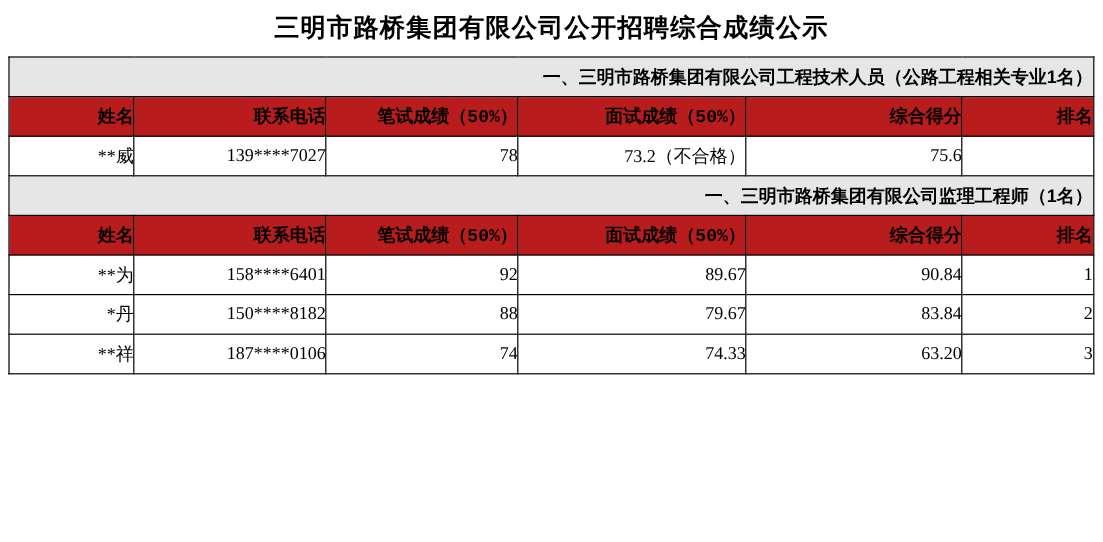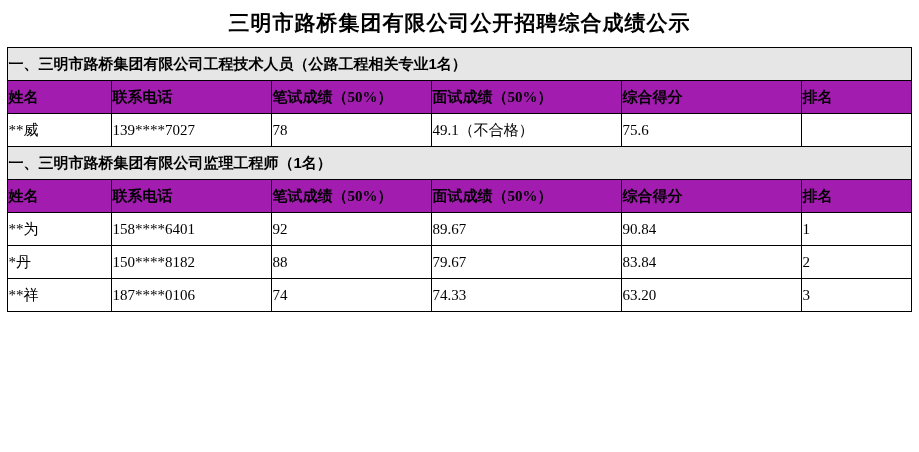--- a/index.html
+++ b/index.html
@@ -30,40 +30,40 @@
   }
   table.main {
     border-collapse: collapse;
     width: 903px;
     margin: 0 auto;
     table-layout: fixed;
   }
   table.main td {
     border: 1px solid #000000;
     font-size: 15px;
-    text-align: left;
+    text-align: right;
     vertical-align: middle;
     padding: 0;
     height: 32px;
   }
   .section-row td {
     background: #e6e6e6;
     text-align: left;
     font-weight: bold;
     font-size: 16px;
     padding-left: 6px;
     height: 31px;
     font-family: "Liberation Sans", "DejaVu Sans", sans-serif;
   }
   .header-row td {
-    background: #a21caf;
+    background: #b91c1c;
     font-weight: bold;
     font-size: 16px;
     height: 33px;
-    font-family: Liberation Serif, serif;
+    font-family: Liberation Mono, monospace;
   }
   .data-row td {
     background: #ffffff;
     font-size: 15px;
     height: 31px;
     font-family: "Liberation Serif", "DejaVu Serif", serif;
   }
   .note-row td {
     text-align: left;
     font-size: 13px;
@@ -105,21 +105,21 @@
         <td>联系电话</td>
         <td>笔试成绩（50%）</td>
         <td>面试成绩（50%）</td>
         <td>综合得分</td>
         <td>排名</td>
       </tr>
       <tr class="data-row">
         <td>**威</td>
         <td>139****7027</td>
         <td>78</td>
-        <td>49.1（不合格）</td>
+        <td>73.2（不合格）</td>
         <td>75.6</td>
         <td></td>
       </tr>
 
       <tr class="section-row">
         <td colspan="6">一、三明市路桥集团有限公司监理工程师（1名）</td>
       </tr>
       <tr class="header-row">
         <td>姓名</td>
         <td>联系电话</td>

